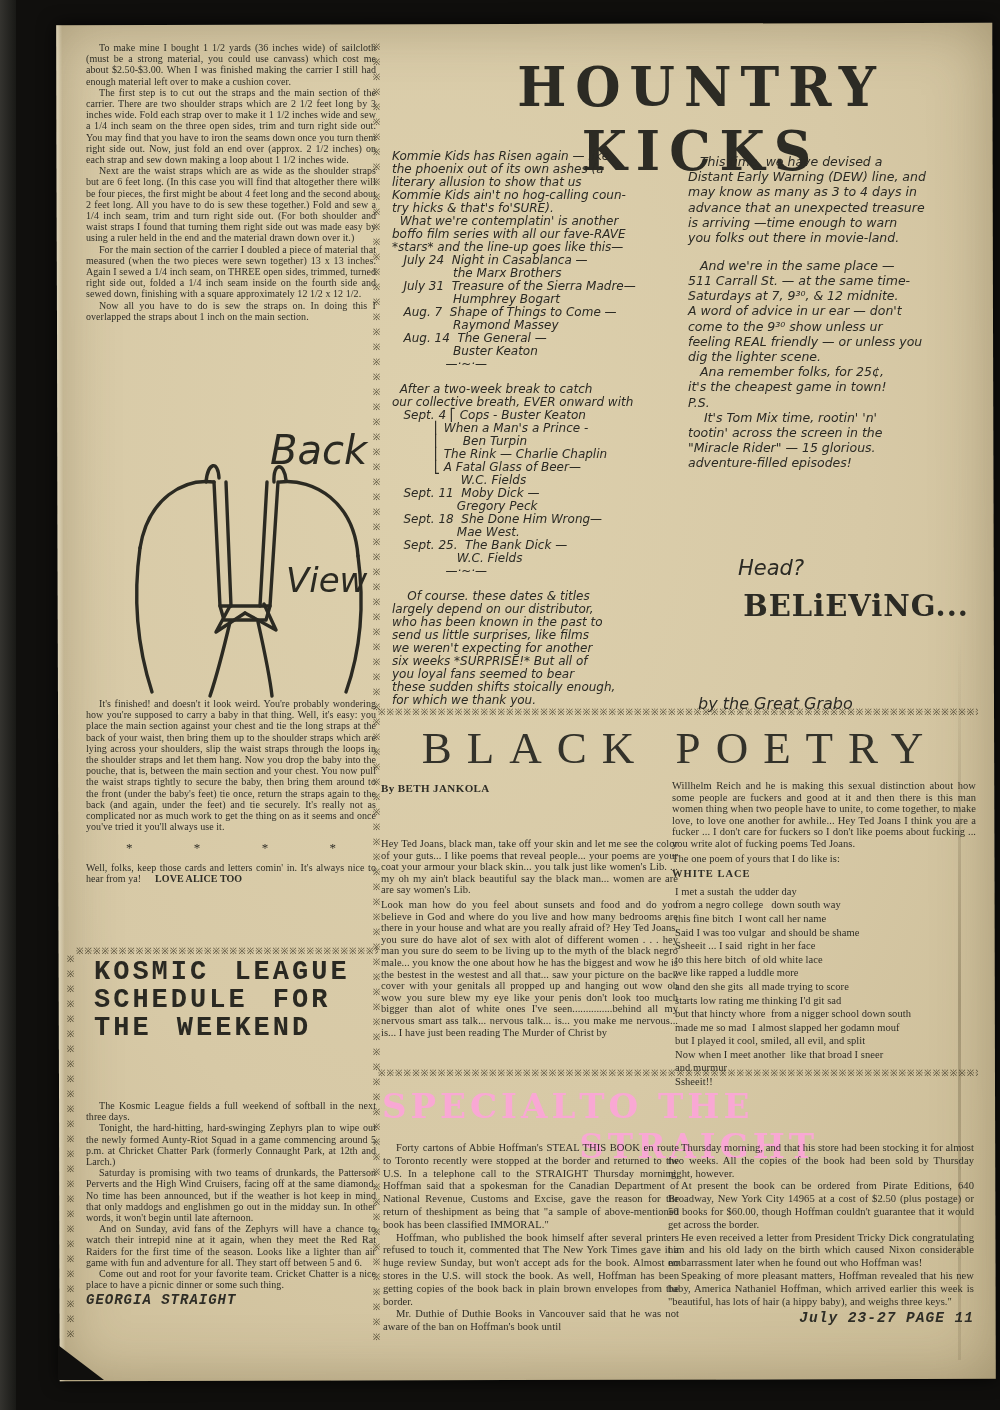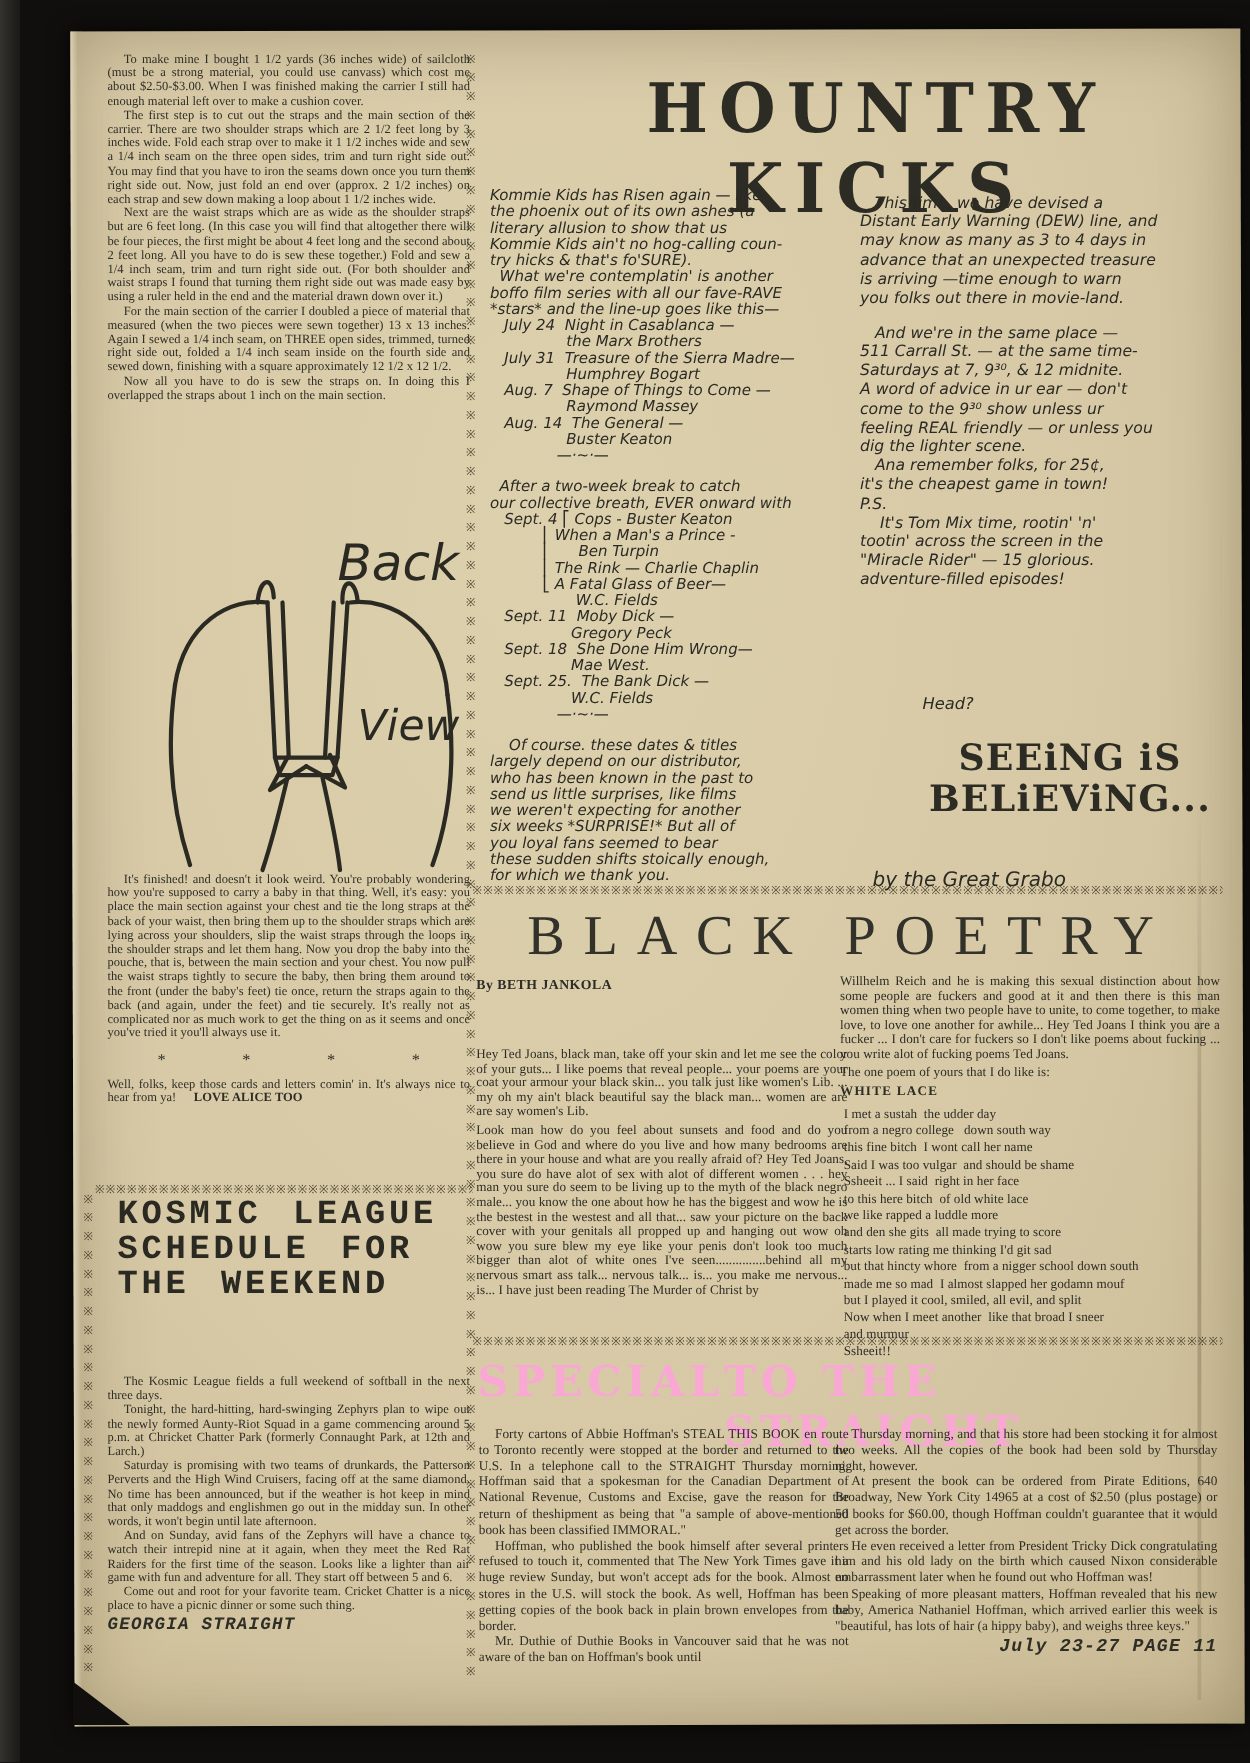--- a/index.html
+++ b/index.html
@@ -28,21 +28,21 @@
 
   .ornament{color:rgba(46,41,24,.85);font-size:9px;letter-spacing:1px;overflow:hidden;
         white-space:nowrap;line-height:11px;}
   .ornament-v{writing-mode:vertical-rl;text-orientation:upright;letter-spacing:2px;
         width:15px;white-space:nowrap;overflow:hidden;}
 
   .hand{font-family:"DejaVu Sans",sans-serif;font-style:italic;color:#2b2a24;}
   .hand-line{white-space:pre-wrap;min-height:1em;}
   .hand-col2 .hand-line{font-size:12px;line-height:13px;}
   .hand-col3 .hand-line{font-size:12.5px;line-height:15.2px;}
-  .head-note{font-family:"DejaVu Sans",sans-serif;font-style:italic;font-size:13px;color:#2b2a24;}
+  .head-note{font-family:"DejaVu Sans",sans-serif;font-style:italic;font-size:21px;color:#2b2a24;}
   .grabo{font-family:"DejaVu Sans",sans-serif;font-style:italic;font-size:16px;color:#2b2a24;}
 
   .hountry-head{font-family:"DejaVu Serif",serif;font-weight:bold;font-size:52px;
         letter-spacing:9px;text-align:center;color:#2c2b24;transform:scaleY(1.05);}
   .kosmic-head{font-family:"DejaVu Sans",sans-serif;font-weight:bold;font-size:27px;
         line-height:28px;letter-spacing:3px;word-spacing:6px;color:#2a2922;}
   .bp-head{font-family:"Liberation Serif",serif;font-size:45px;letter-spacing:15px;
         text-align:center;color:#33322a;}
   .special-head{font-family:"DejaVu Serif",serif;font-weight:bold;font-size:34px;
         letter-spacing:4px;color:#f9a8d4;display:flex;justify-content:space-between;}
@@ -188,21 +188,20 @@
       <div class="hand-line">it's the cheapest game in town!</div>
       <div class="hand-line">P.S.</div>
       <div class="hand-line">    It's Tom Mix time, rootin' 'n'</div>
       <div class="hand-line">tootin' across the screen in the</div>
       <div class="hand-line">"Miracle Rider" — 15 glorious.</div>
       <div class="hand-line">adventure-filled episodes!</div>
     </div>
   <div class="blk head-note" style="left:738px;top:556px;">Head?</div>
 
   <div class="blk seeing-head" style="left:732px;top:590px;width:248px;">
-    <div>SEEiNG iS</div>
     <div>BELiEViNG...</div>
   </div>
   <div class="blk grabo" style="left:698px;top:678px;margin-top:16px;">by the Great Grabo</div>
 
   <div class="blk bp-head" style="left:380px;top:722px;width:600px;">BLACK POETRY</div>
   <div class="blk byline" style="left:381px;top:782px;">By BETH JANKOLA</div>
   <div class="blk body-text bp-body" style="left:381px;top:838px;width:297px;">
       <div class="para-flush">Hey Ted Joans, black man, take off your skin and let me see the color of your guts... I like poems that reveal people... your poems are your coat your armour your black skin... you talk just like women's Lib. ... my oh my ain't black beautiful say the black man... women are are are say women's Lib.</div>
       <div class="para-flush">Look man how do you feel about sunsets and food and do you believe in God and where do you live and how many bedrooms are there in your house and what are you really afraid of? Hey Ted Joans, you sure do have alot of sex with alot of different women . . . hey man you sure do seem to be living up to the myth of the black negro male... you know the one about how he has the biggest and wow he is the bestest in the westest and all that... saw your picture on the back cover with your genitals all propped up and hanging out wow oh wow you sure blew my eye like your penis don't look too much bigger than alot of white ones I've seen...............behind all my nervous smart ass talk... nervous talk... is... you make me nervous... is... I have just been reading The Murder of Christ by</div>
     </div>

